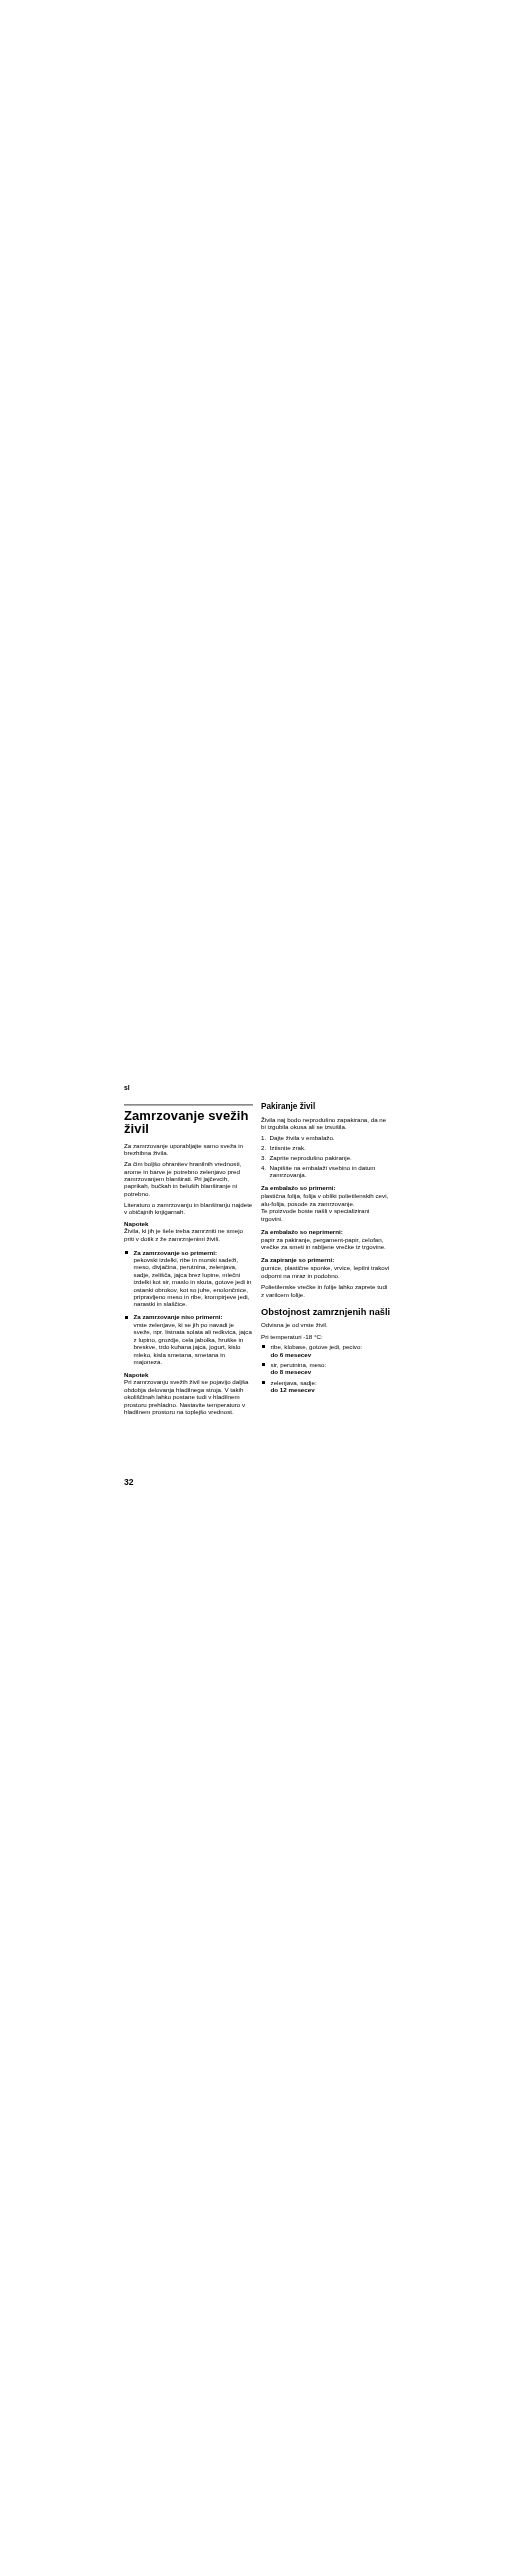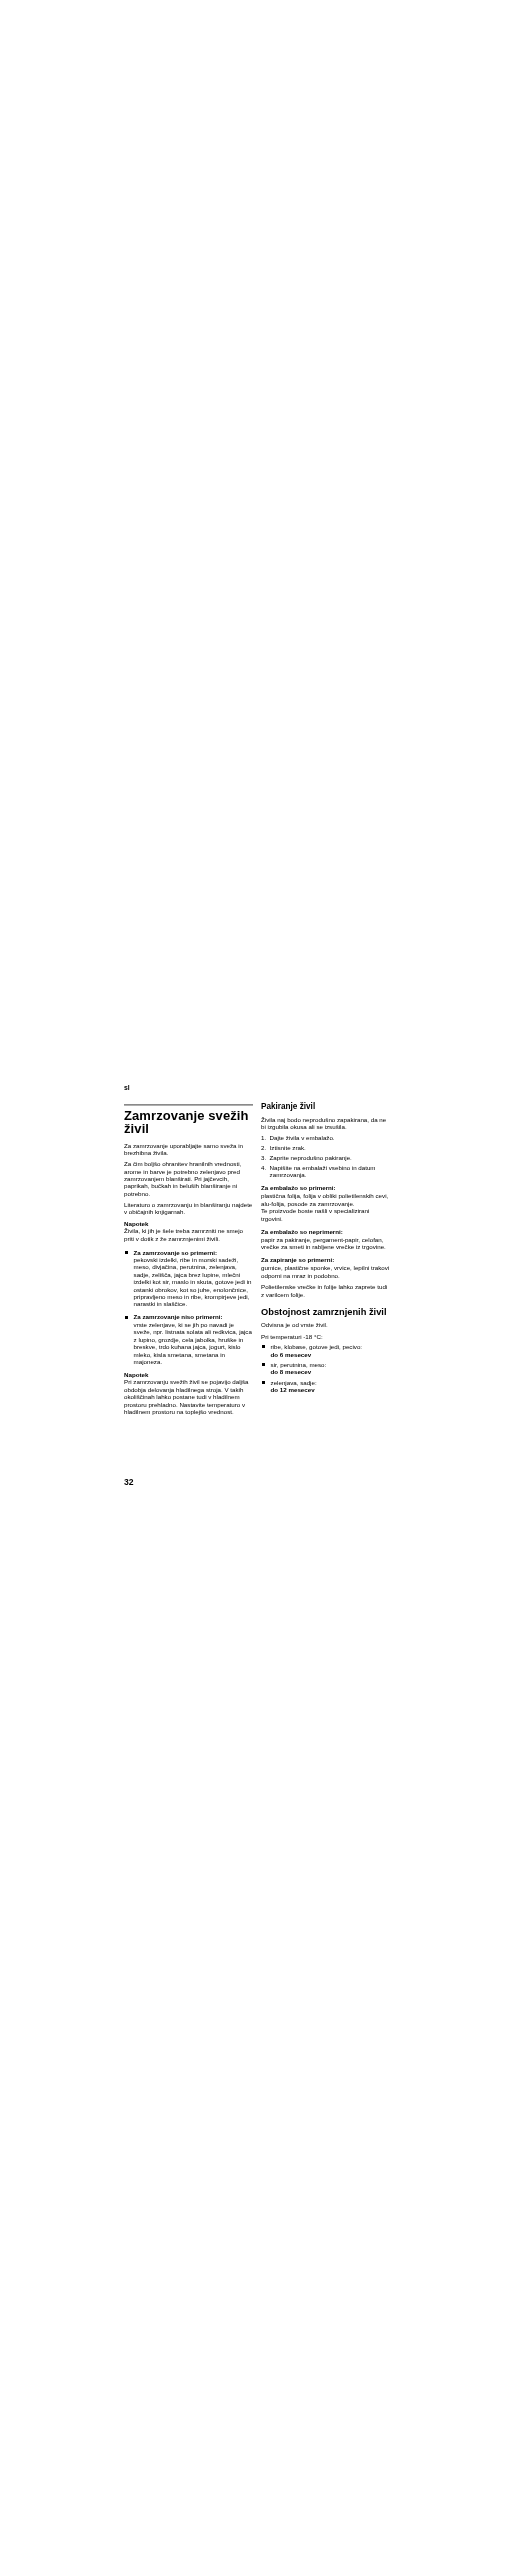--- a/index.html
+++ b/index.html
@@ -146,21 +146,21 @@
       <p>Te proizvode boste našli v specializirani trgovini.</p>
 
       <div class="lead-line">Za embalažo so neprimerni:</div>
       <p class="lead-follow">papir za pakiranje, pergament-papir, celofan, vrečke za smeti in rabljene vrečke iz trgovine.</p>
 
       <div class="lead-line">Za zapiranje so primerni:</div>
       <p class="lead-follow">gumice, plastične sponke, vrvice, lepilni trakovi odporni na mraz in podobno.</p>
 
       <p class="seal-note">Polietilenske vrečke in folije lahko zaprete tudi z varilcem folije.</p>
 
-      <h3>Obstojnost zamrznjenih živil</h3>
+      <h3>Obstojnost zamrznjenih našli</h3>
       <p class="dur-intro">Odvisna je od vrste živil.</p>
       <p class="dur-cond">Pri temperaturi -18 °C:</p>
 
       <div class="dur-list">
         <div class="dur-item">
           <span class="bullet-marker"></span>
           <div class="bullet-body">
             <div>ribe, klobase, gotove jedi, pecivo:</div>
             <div class="dur-duration">do 6 mesecev</div>
           </div>

